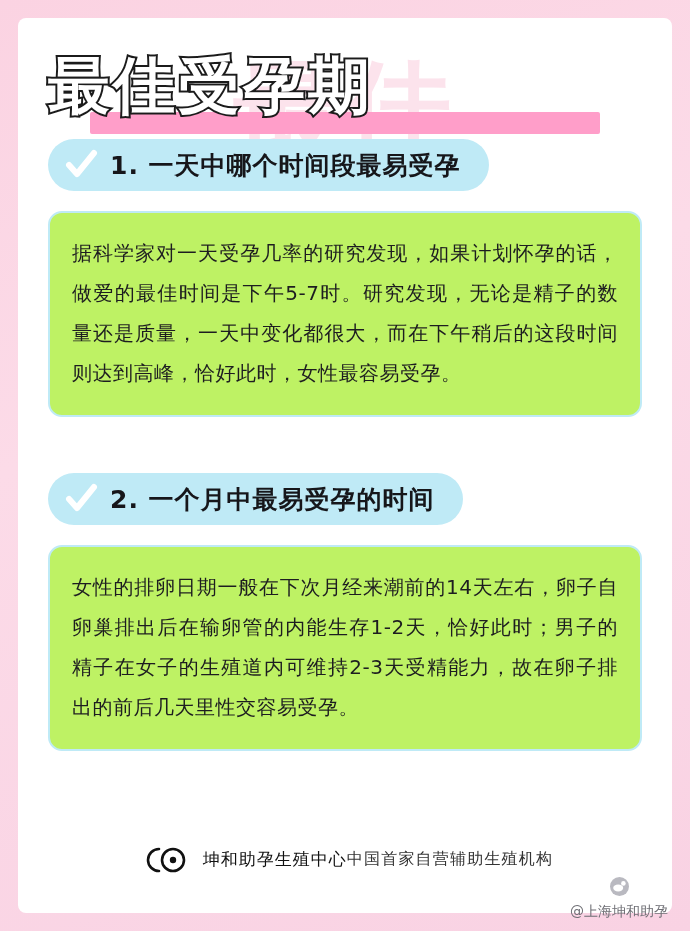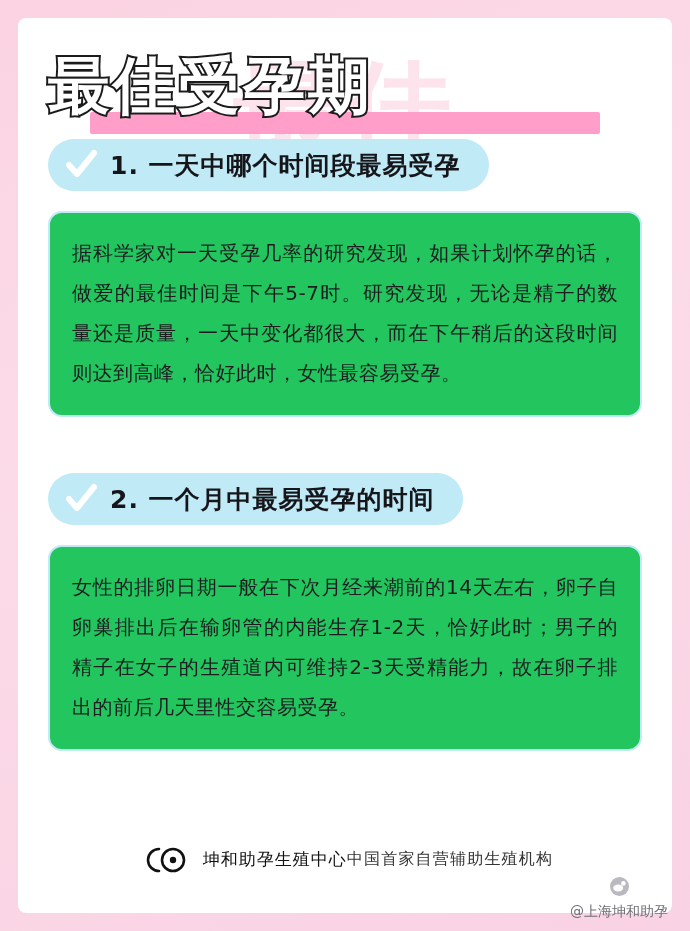--- a/index.html
+++ b/index.html
@@ -106,21 +106,21 @@
     color: #16161a;
     letter-spacing: 1px;
     white-space: nowrap;
     font-family: "DejaVu Sans", "Liberation Sans", sans-serif;
   }
   .body-box {
     margin-top: 20px;
     border: 2px solid #bfeaf6;
     border-radius: 14px;
     padding: 20px 22px 22px 22px;
-    background: #22c55e;
+    background: #bef264;
   }
   .body-text {
     font-size: 20px;
     line-height: 2.0;
     color: #1d1d20;
     letter-spacing: 0.5px;
     text-align: justify;
     font-family: "DejaVu Sans", "Liberation Sans", sans-serif;
   }
   .footer {

